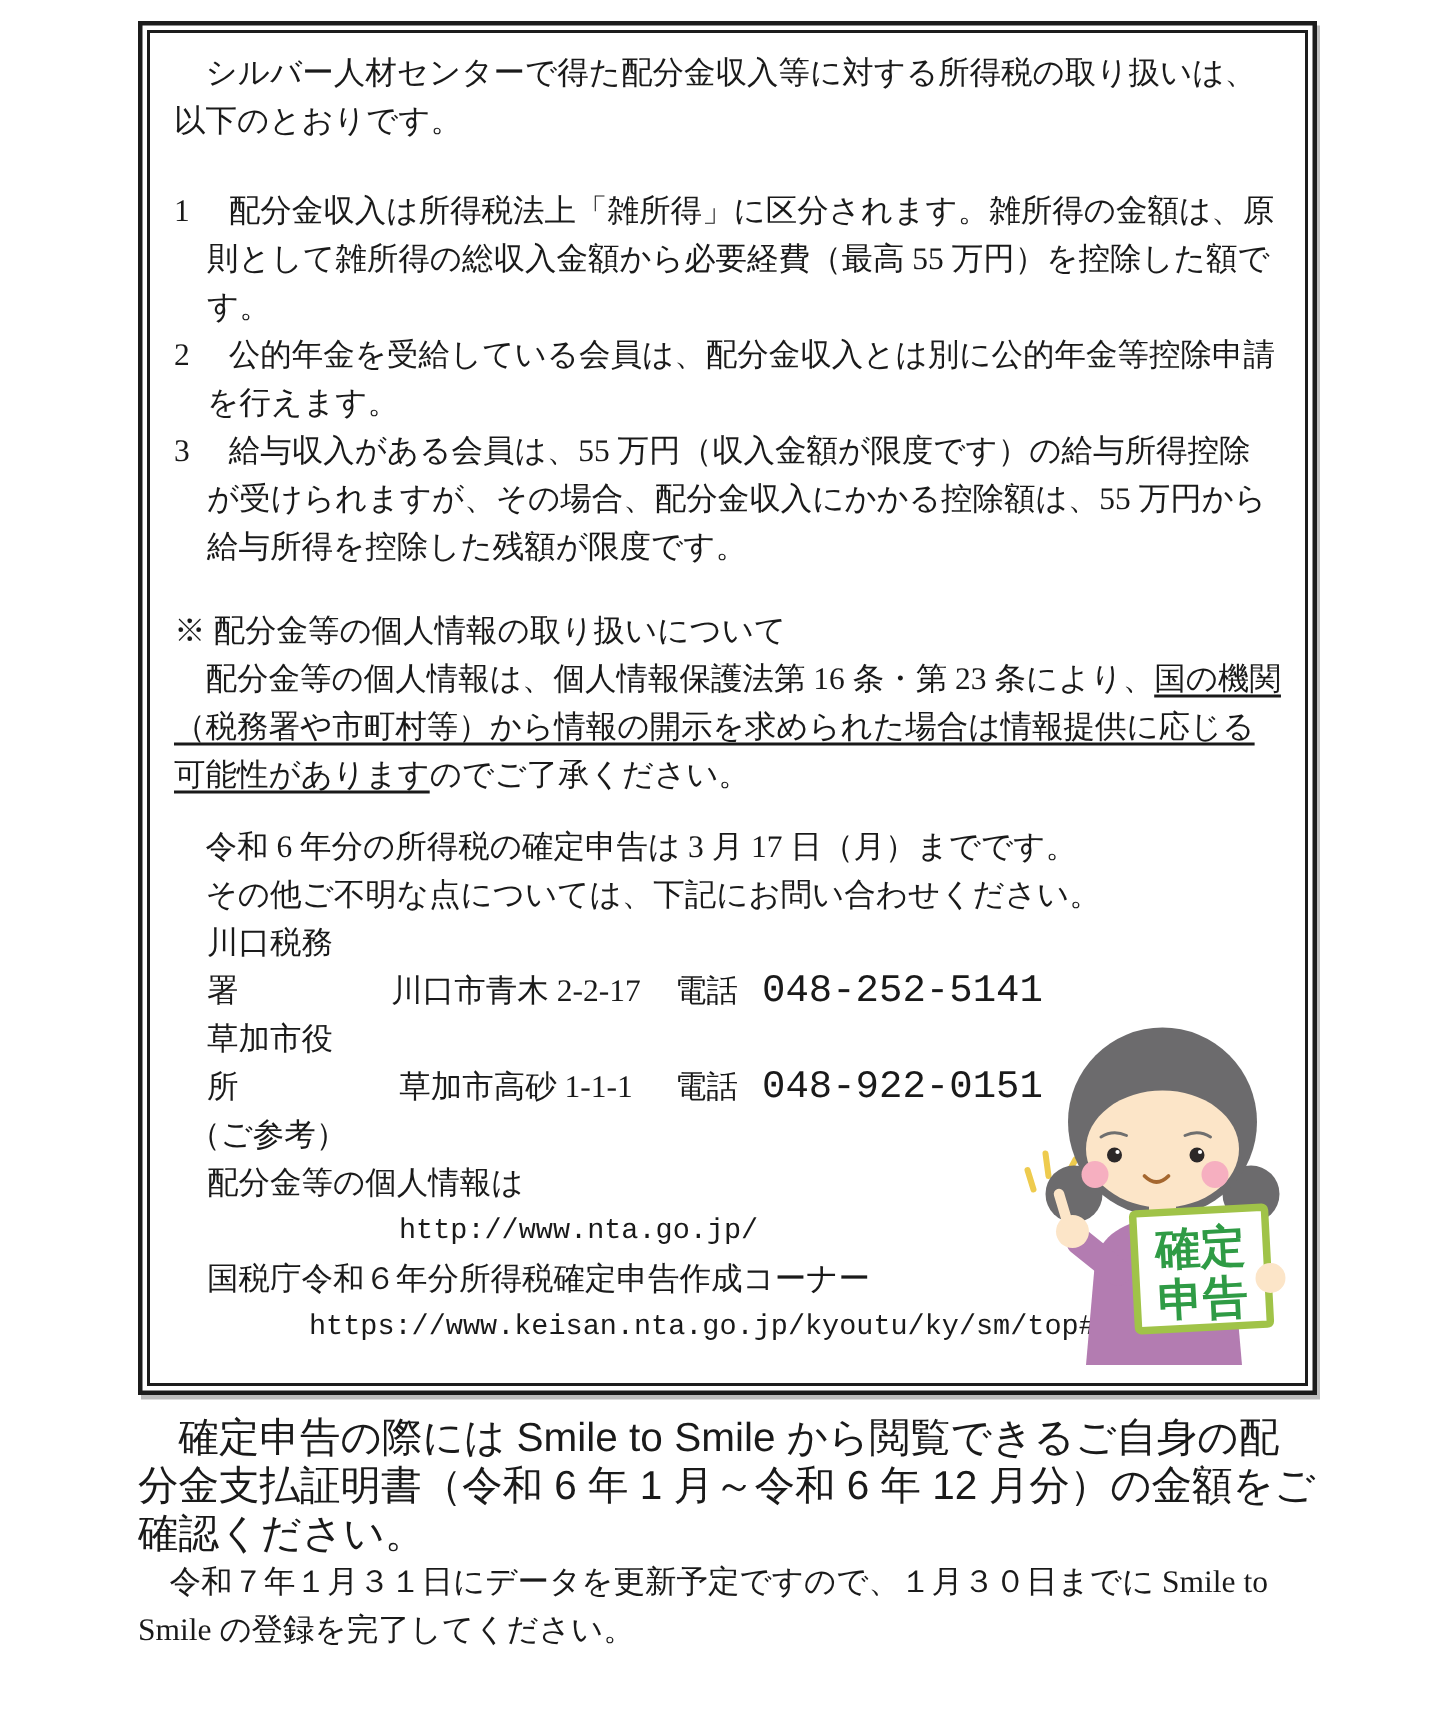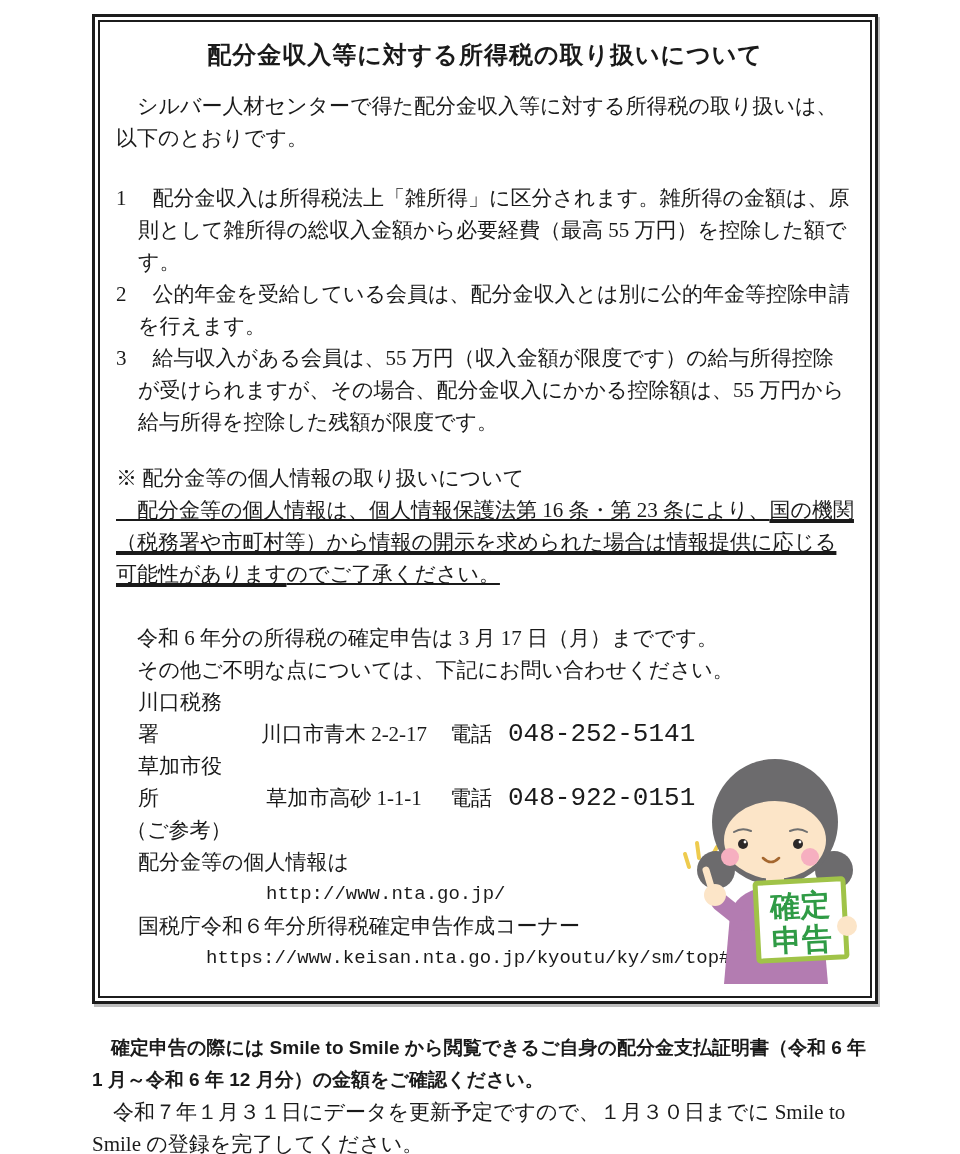--- a/index.html
+++ b/index.html
@@ -27,55 +27,54 @@
   .title {
     font-family:"Liberation Sans","DejaVu Sans",sans-serif;
     font-weight:bold; font-size:24px; line-height:30px;
     text-align:center; letter-spacing:1px;
     margin:8px 0 20px 0;
   }
   .intro { margin-bottom:28px; }
   .list { margin-bottom:24px; }
   .item { padding-left:22px; text-indent:-22px; }
   .item .num { margin-right:26px; }
-  .privacy-body { margin-bottom:32px;text-decoration:underline; }
+  .privacy-body { margin-bottom:16px; }
   .underline { text-decoration:underline; text-underline-offset:4px; }
   .contact { padding-left:22px; }
   .c-name { display:inline-block; width:100px; }
   .c-addr { display:inline-block; width:212px;text-align:center; }
   .c-tel-label { margin-right:16px; }
   .mono { font-family:"Liberation Mono","DejaVu Sans Mono",monospace; font-size:26px; }
   .ref-label { padding-left:10px; }
   .ref-line { padding-left:22px; }
   .url { font-family:"Liberation Mono","DejaVu Sans Mono",monospace; font-size:19px; }
   .url1 { padding-left:150px; }
   .url2 { padding-left:90px; }
 
   .mascot { position:absolute; right:8px; bottom:12px; }
   .sign-text {
     font-family:"Liberation Sans","DejaVu Sans",sans-serif;
     font-weight:bold; font-size:30px;
   }
 
   .bold-para {
-    margin-top:28px;
+    margin-top:12px;
     font-family:"Liberation Sans","DejaVu Sans",sans-serif;
-    font-weight:bold; font-size:19px; line-height:32px;
+    font-weight:normal; font-size:27px; line-height:32px;
   }
   .para { font-size:21px; line-height:32px; }
 </style>
 </head>
 <body>
 
 <div class="page">
 
   <div class="notice-box-outer">
     <div class="notice-box-inner">
 
-      <h1 class="title">配分金収入等に対する所得税の取り扱いについて</h1>
 
       <p class="intro">　シルバー人材センターで得た配分金収入等に対する所得税の取り扱いは、以下のとおりです。</p>
 
       <div class="list">
         <p class="item"><span class="num">1</span><span>配分金収入は所得税法上「雑所得」に区分されます。雑所得の金額は、原則として雑所得の総収入金額から必要経費（最高 55 万円）を控除した額です。</span></p>
         <p class="item"><span class="num">2</span><span>公的年金を受給している会員は、配分金収入とは別に公的年金等控除申請を行えます。</span></p>
         <p class="item"><span class="num">3</span><span>給与収入がある会員は、55 万円（収入金額が限度です）の給与所得控除が受けられますが、その場合、配分金収入にかかる控除額は、55 万円から給与所得を控除した残額が限度です。</span></p>
       </div>
 
       <p class="privacy-heading">※ 配分金等の個人情報の取り扱いについて</p>

